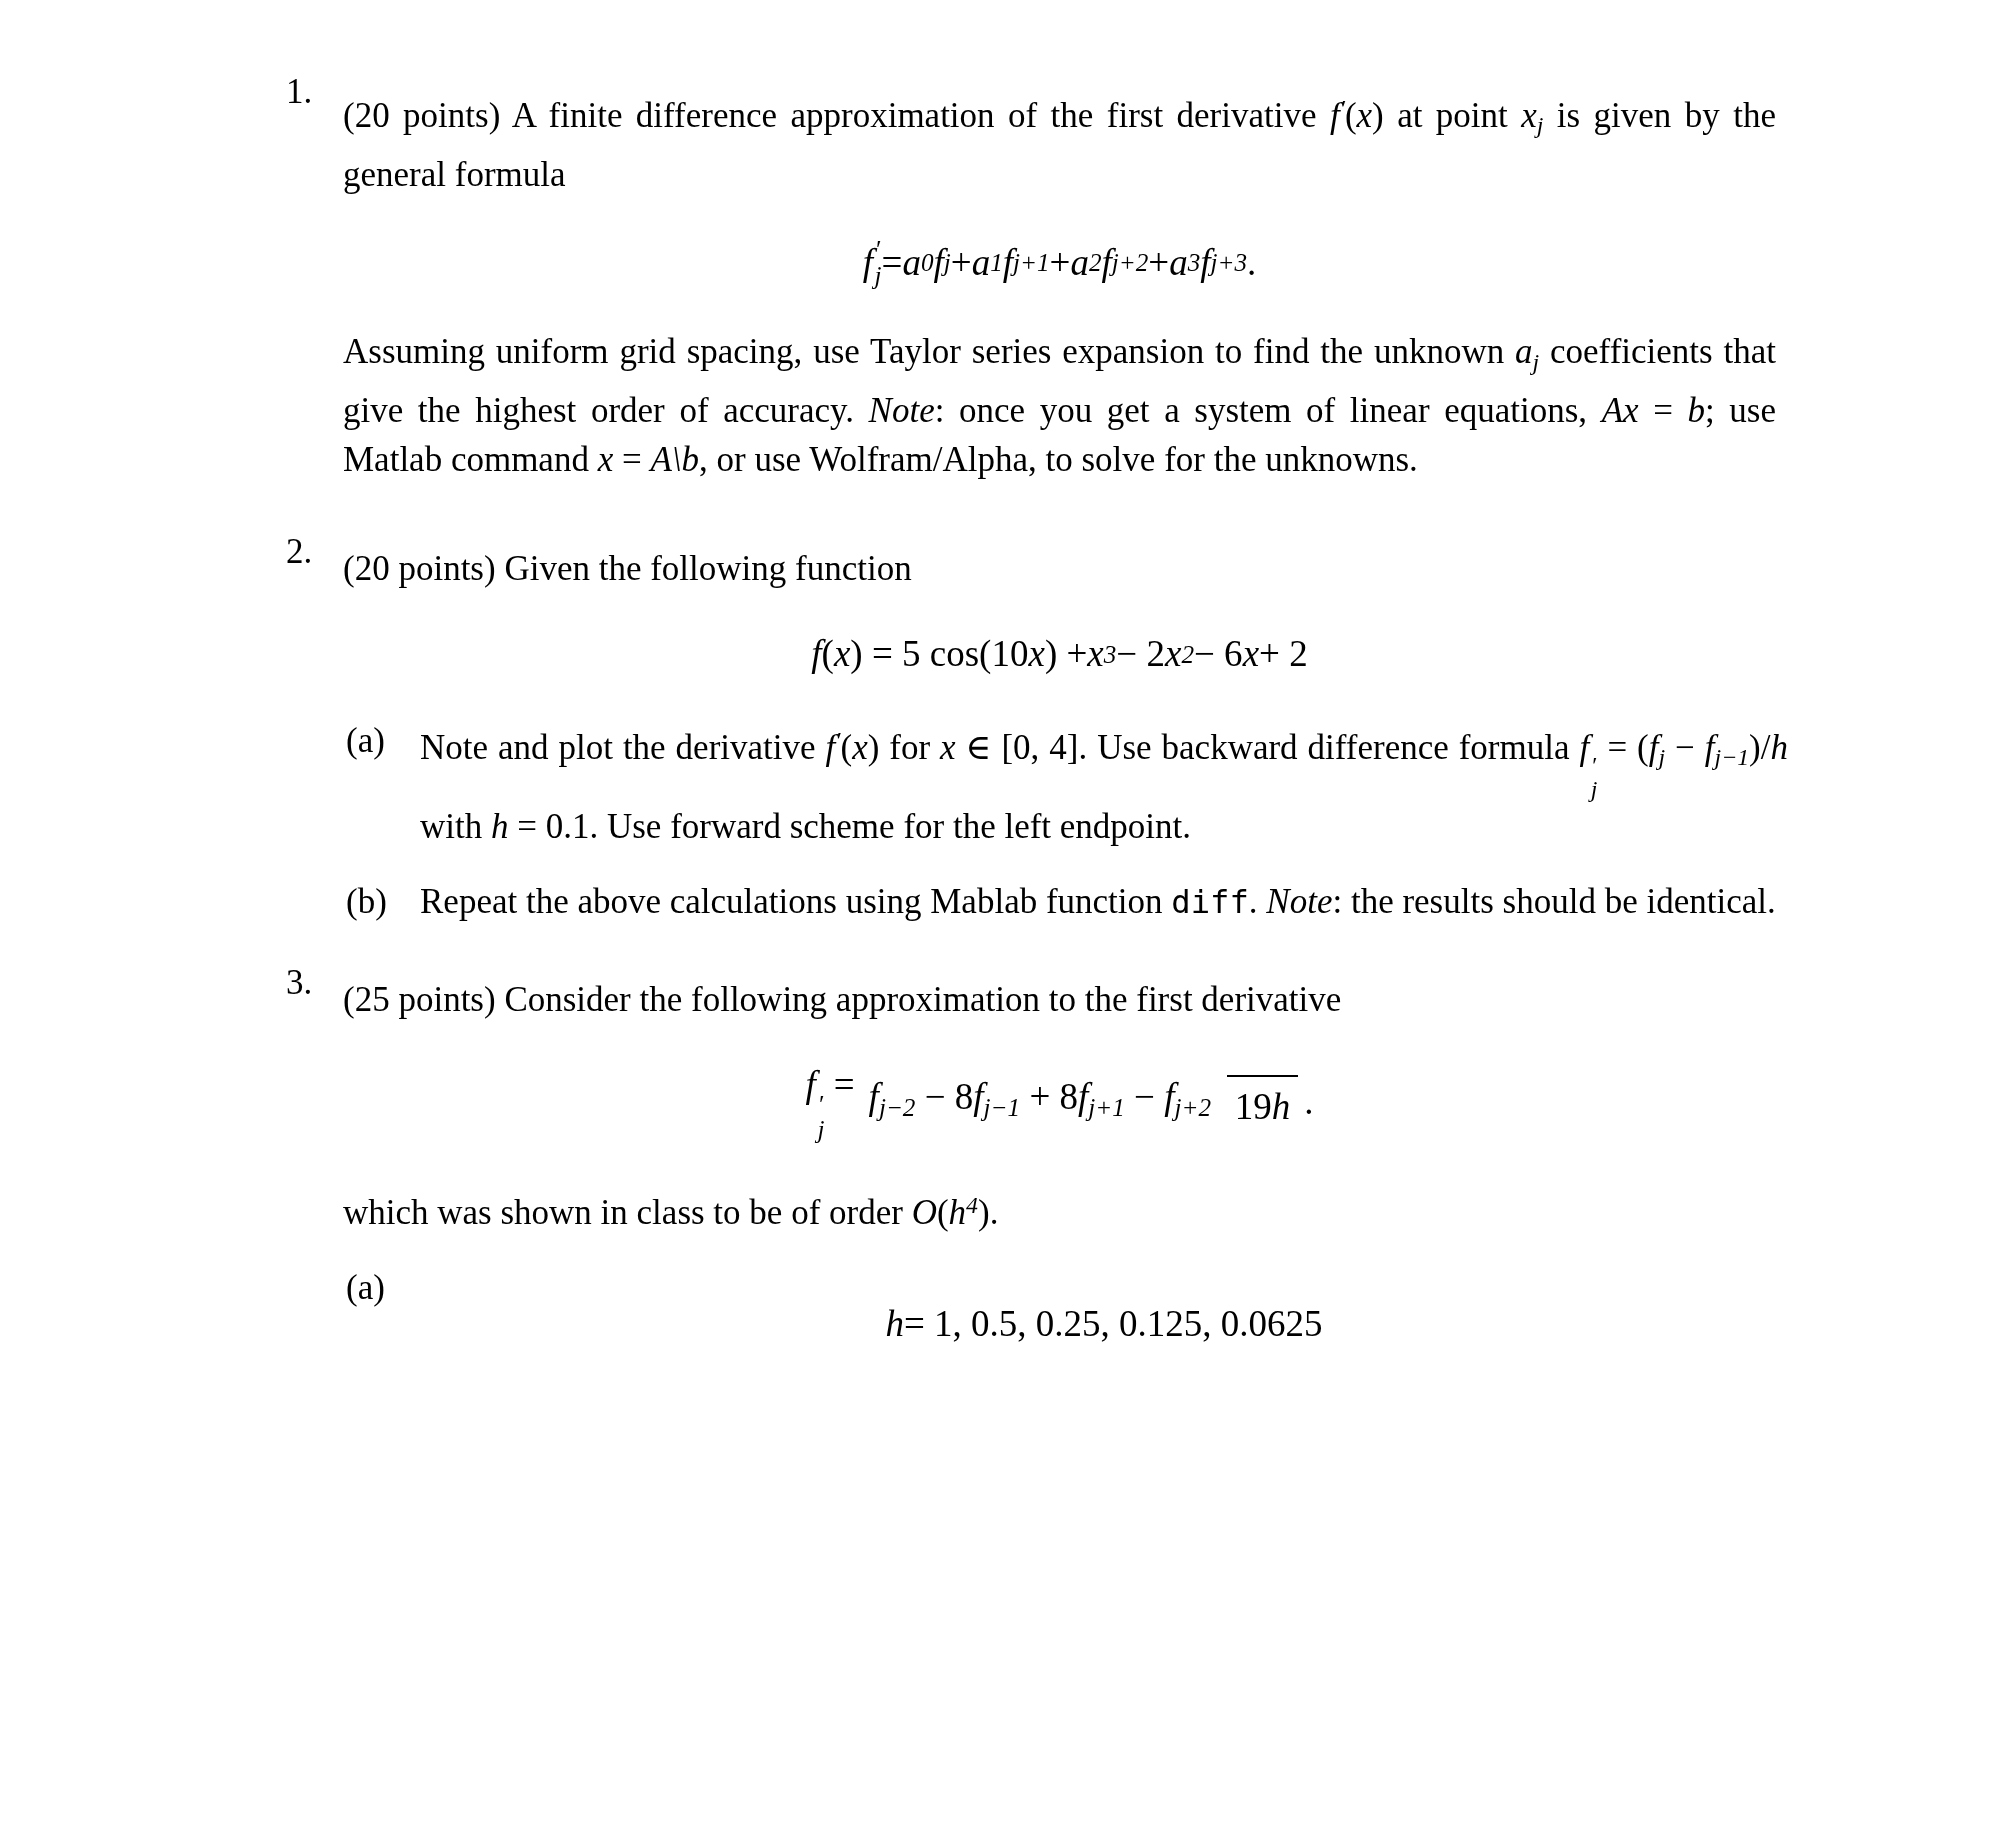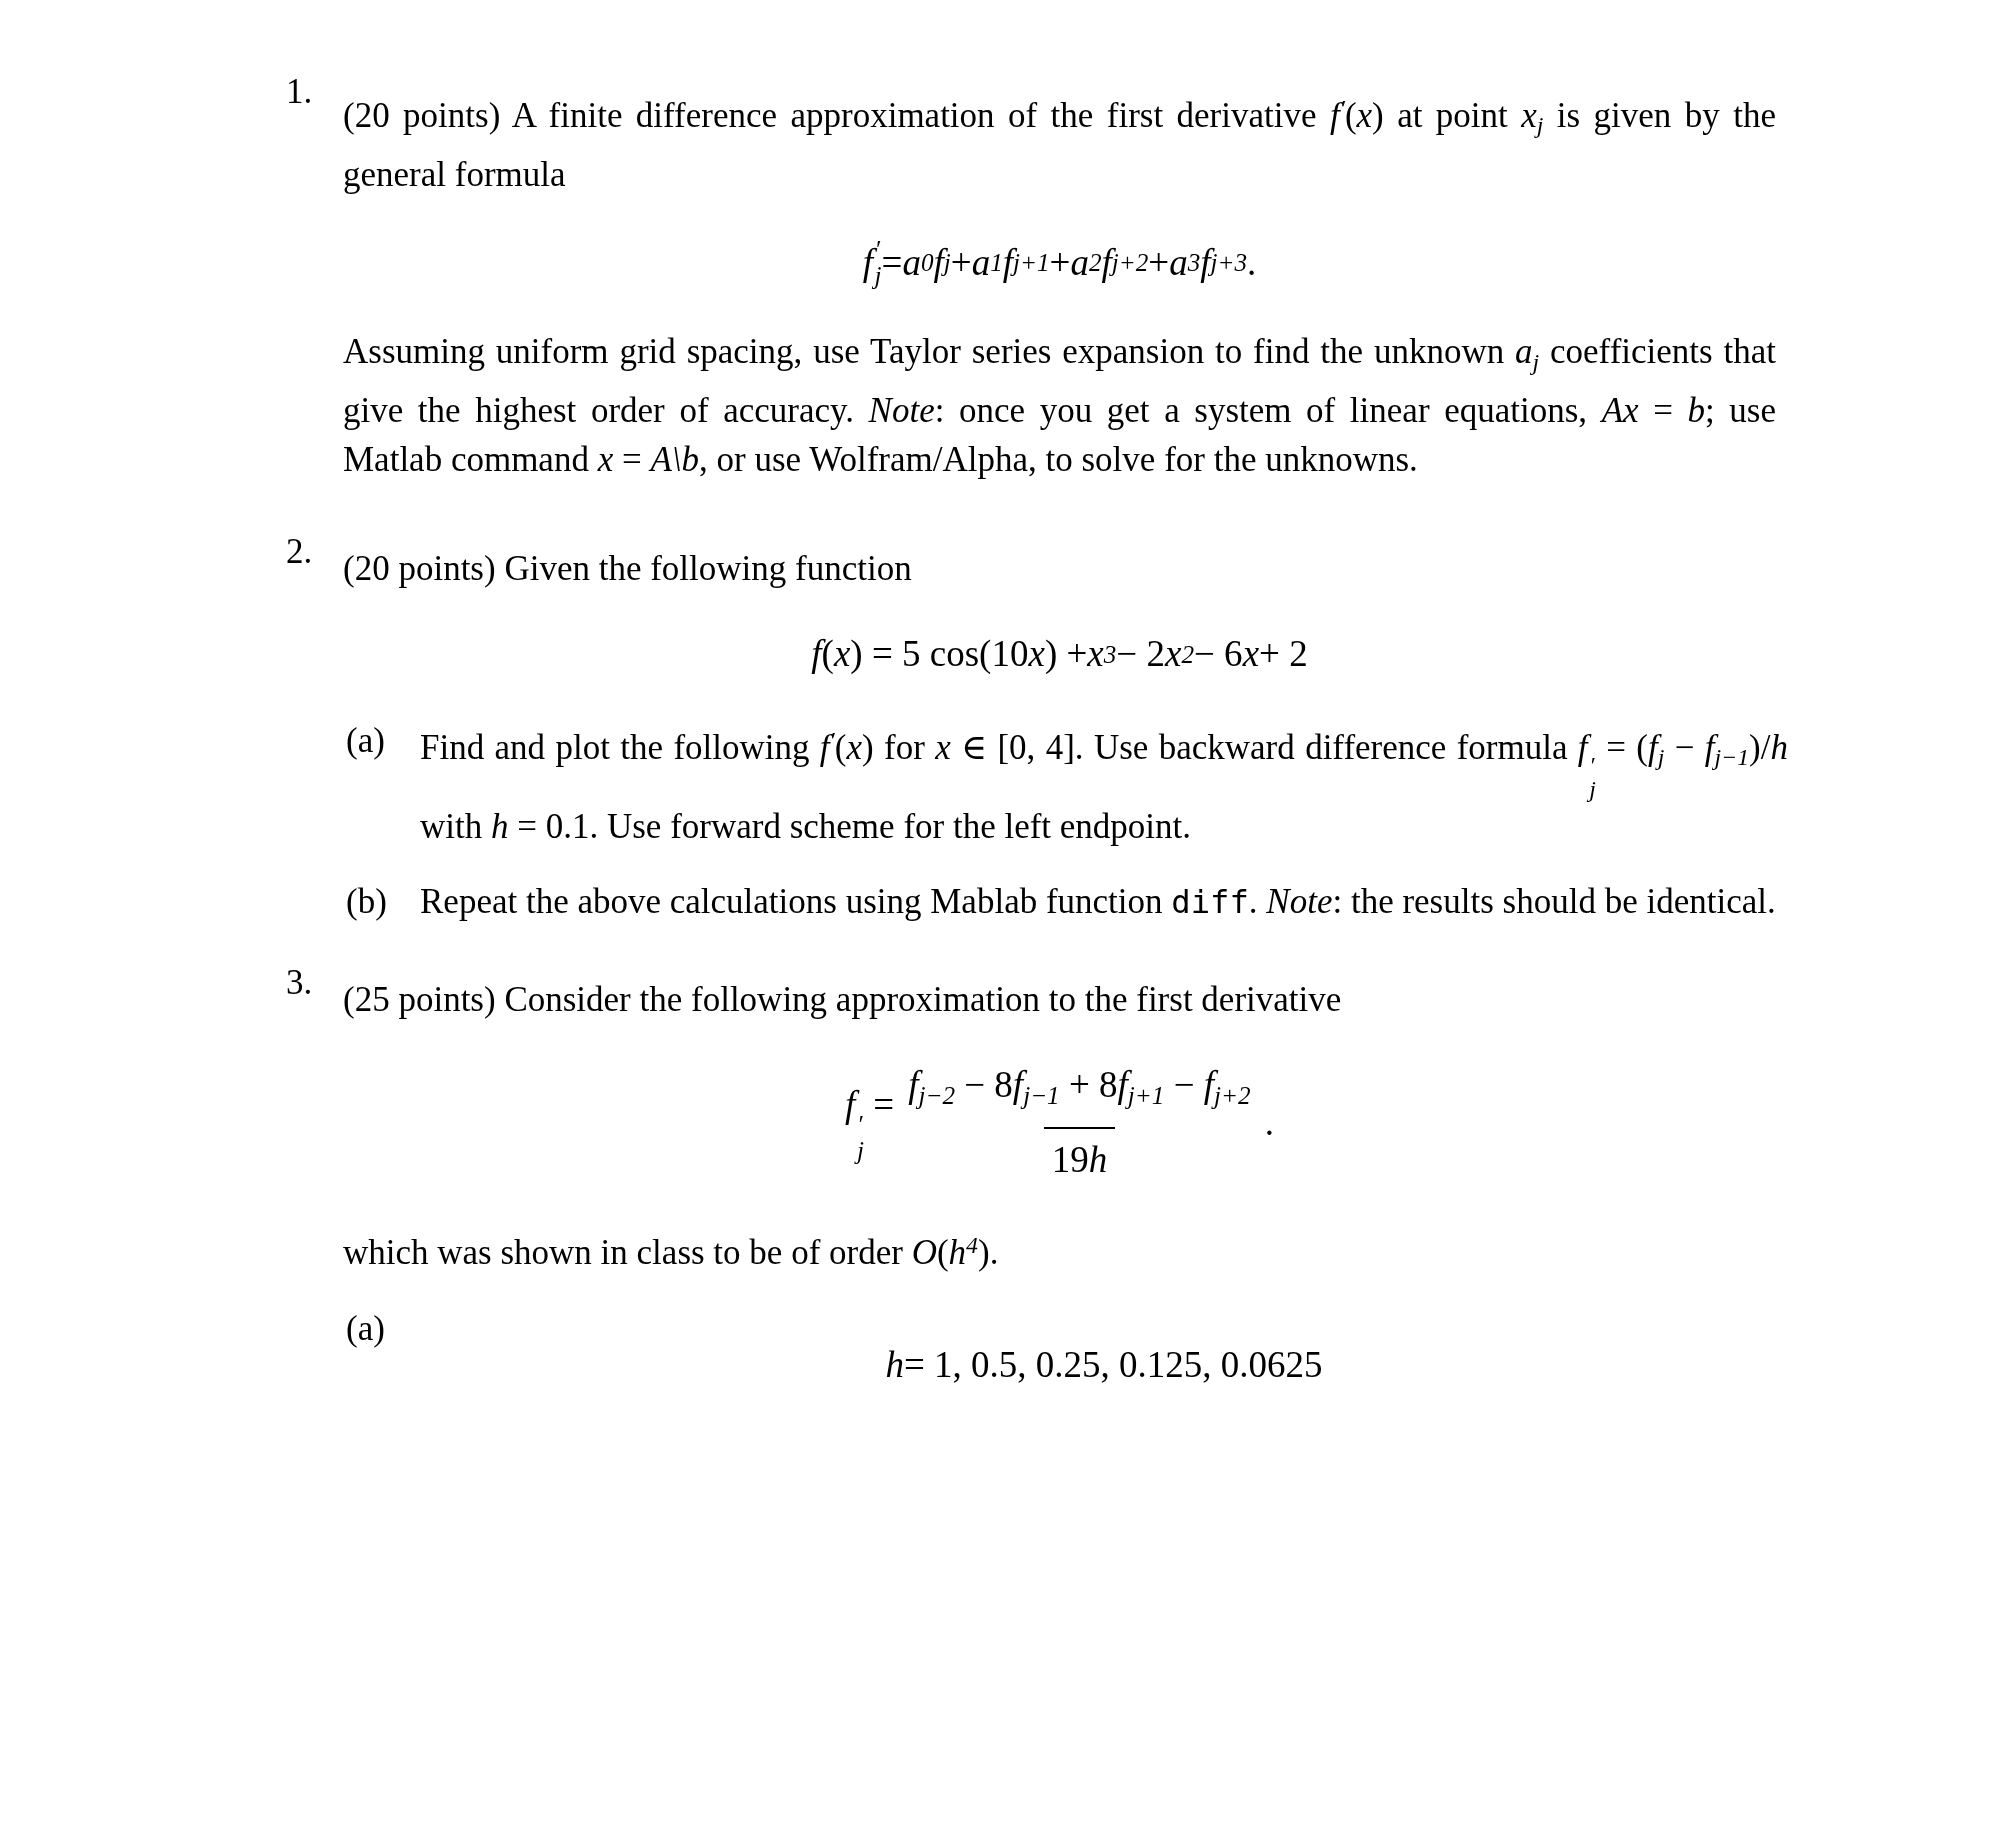--- a/index.html
+++ b/index.html
@@ -47,21 +47,21 @@
     flex-direction: column;
     align-items: flex-start;
     font-size: 0.68em;
     line-height: 1.02;
     vertical-align: -0.62em;
     font-style: italic;
     margin-left: 1.6px;
   }
   .frac {
     display: inline-flex;
-    flex-direction: column;
+    flex-direction: row;
     align-items: center;
     margin: 0 6.3px;
     gap: 8px;
   }
   .fnum { padding: 0 7.8px 7.8px; }
   .fden { border-top: 2.3px solid #000000; padding: 7.8px 7.8px 0; }
 </style>
 </head>
 <body>
 
@@ -120,21 +120,21 @@
             <span class="run rm"> − 2</span>
             <span class="run it">x</span>
             <span class="sp">2</span>
             <span class="run rm"> − 6</span>
             <span class="run it">x</span>
             <span class="run rm"> + 2</span>
           </div>
         <div>
           <div class="sub">
             <div class="slabel">(a)</div>
-            <div class="stext"><span class="run rm">Find and plot the following </span><span class="run it">f</span><span class="sp">′</span><span class="run rm">(</span><span class="run it">x</span><span class="run rm">) for </span><span class="run it">x</span><span class="run rm"> ∈ [0, 4]. Use backward difference formula </span><span class="run it">f</span><span class="stk">
+            <div class="stext"><span class="run rm">Note and plot the derivative </span><span class="run it">f</span><span class="sp">′</span><span class="run rm">(</span><span class="run it">x</span><span class="run rm">) for </span><span class="run it">x</span><span class="run rm"> ∈ [0, 4]. Use backward difference formula </span><span class="run it">f</span><span class="stk">
                   <span>′</span>
                   <span>j</span>
                 </span><span class="run rm"> = (</span><span class="run it">f</span><span class="sb">j</span><span class="run rm"> − </span><span class="run it">f</span><span class="sb">j−1</span><span class="run rm">)/</span><span class="run it">h</span><span class="run rm"> with </span><span class="run it">h</span><span class="run rm"> = 0.1. Use forward scheme for the left endpoint.</span></div>
           </div>
           <div class="sub">
             <div class="slabel">(b)</div>
             <div class="stext"><span class="run rm">Repeat the above calculations using Mablab function </span><span class="run mono">diff</span><span class="run rm">. </span><span class="run it">Note</span><span class="run rm">: the results should be identical.</span></div>
           </div>
         </div>
       </div>

